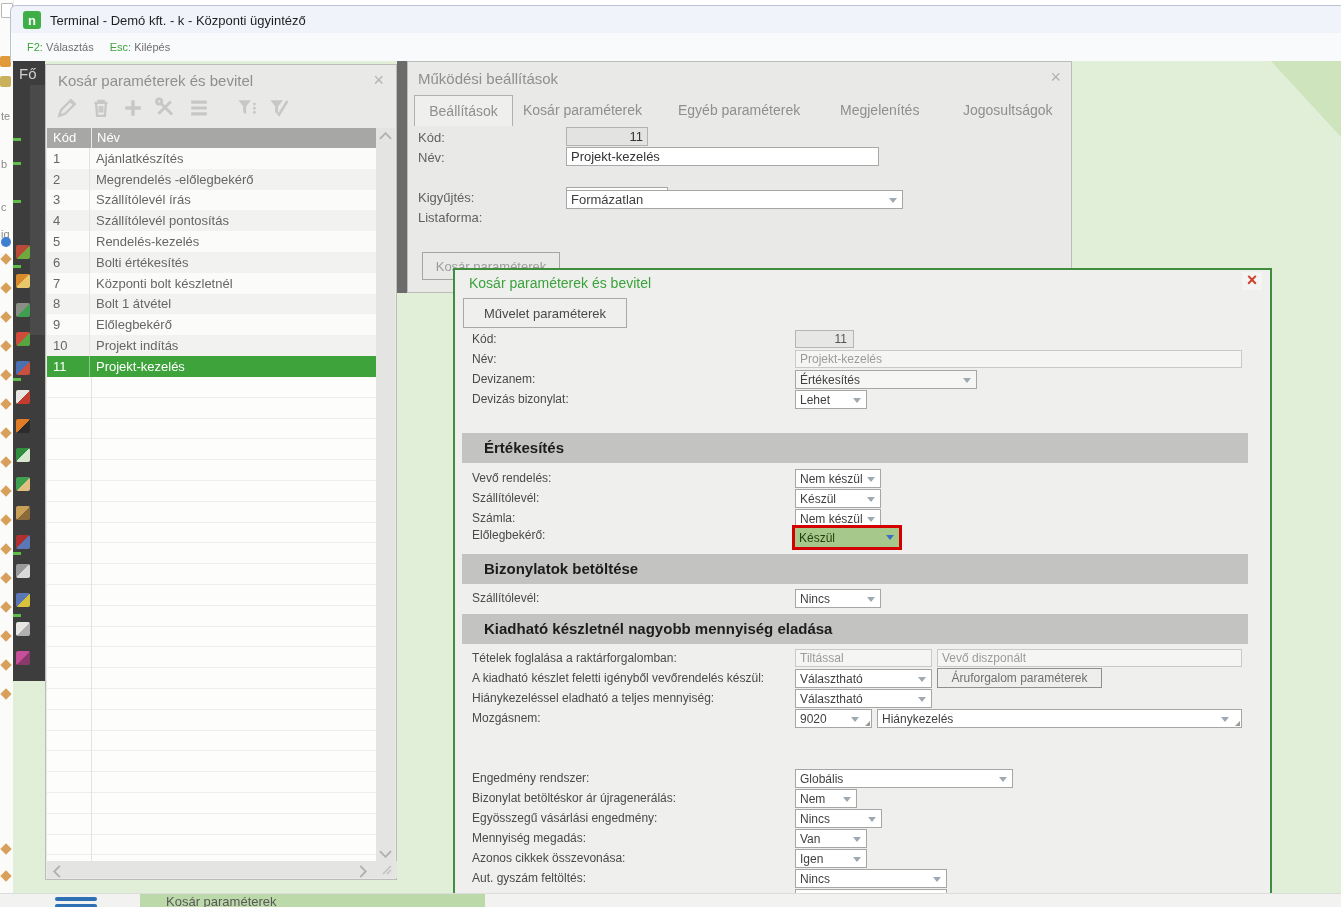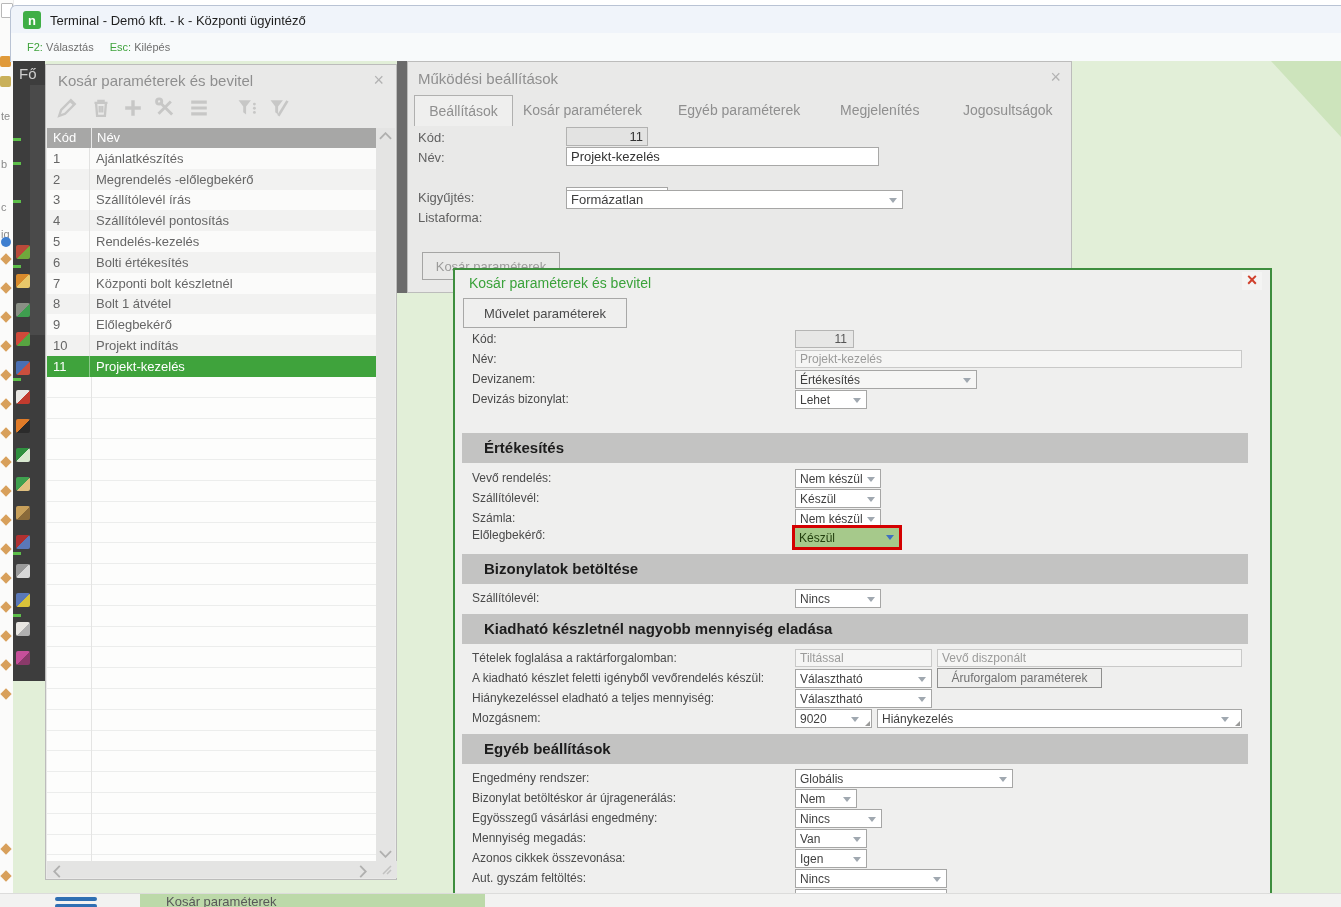--- a/index.html
+++ b/index.html
@@ -453,23 +453,20 @@
           <span class="arr" style="right:12px"></span>
           <span class="grip"></span>
         </div>
       <div class="combo" style="left:422px;width:365px;padding-right:24px">
           <span>Hiánykezelés</span>
           <span class="arr" style="right:12px"></span>
           <span class="grip"></span>
         </div>
     </div>
 
-    <div class="secbar" style="top:464px">
-        <span>Egyéb beállítások</span>
-      </div>
 
     <div class="drow" style="top:499px">
       <span class="dlabel">Engedmény rendszer:</span>
       <div class="combo" style="left:340px;width:218px">
           <span>Globális</span>
           <span class="arr"></span>
         </div>
     </div>
     <div class="drow" style="top:519px">
       <span class="dlabel">Bizonylat betöltéskor ár újragenerálás:</span>

